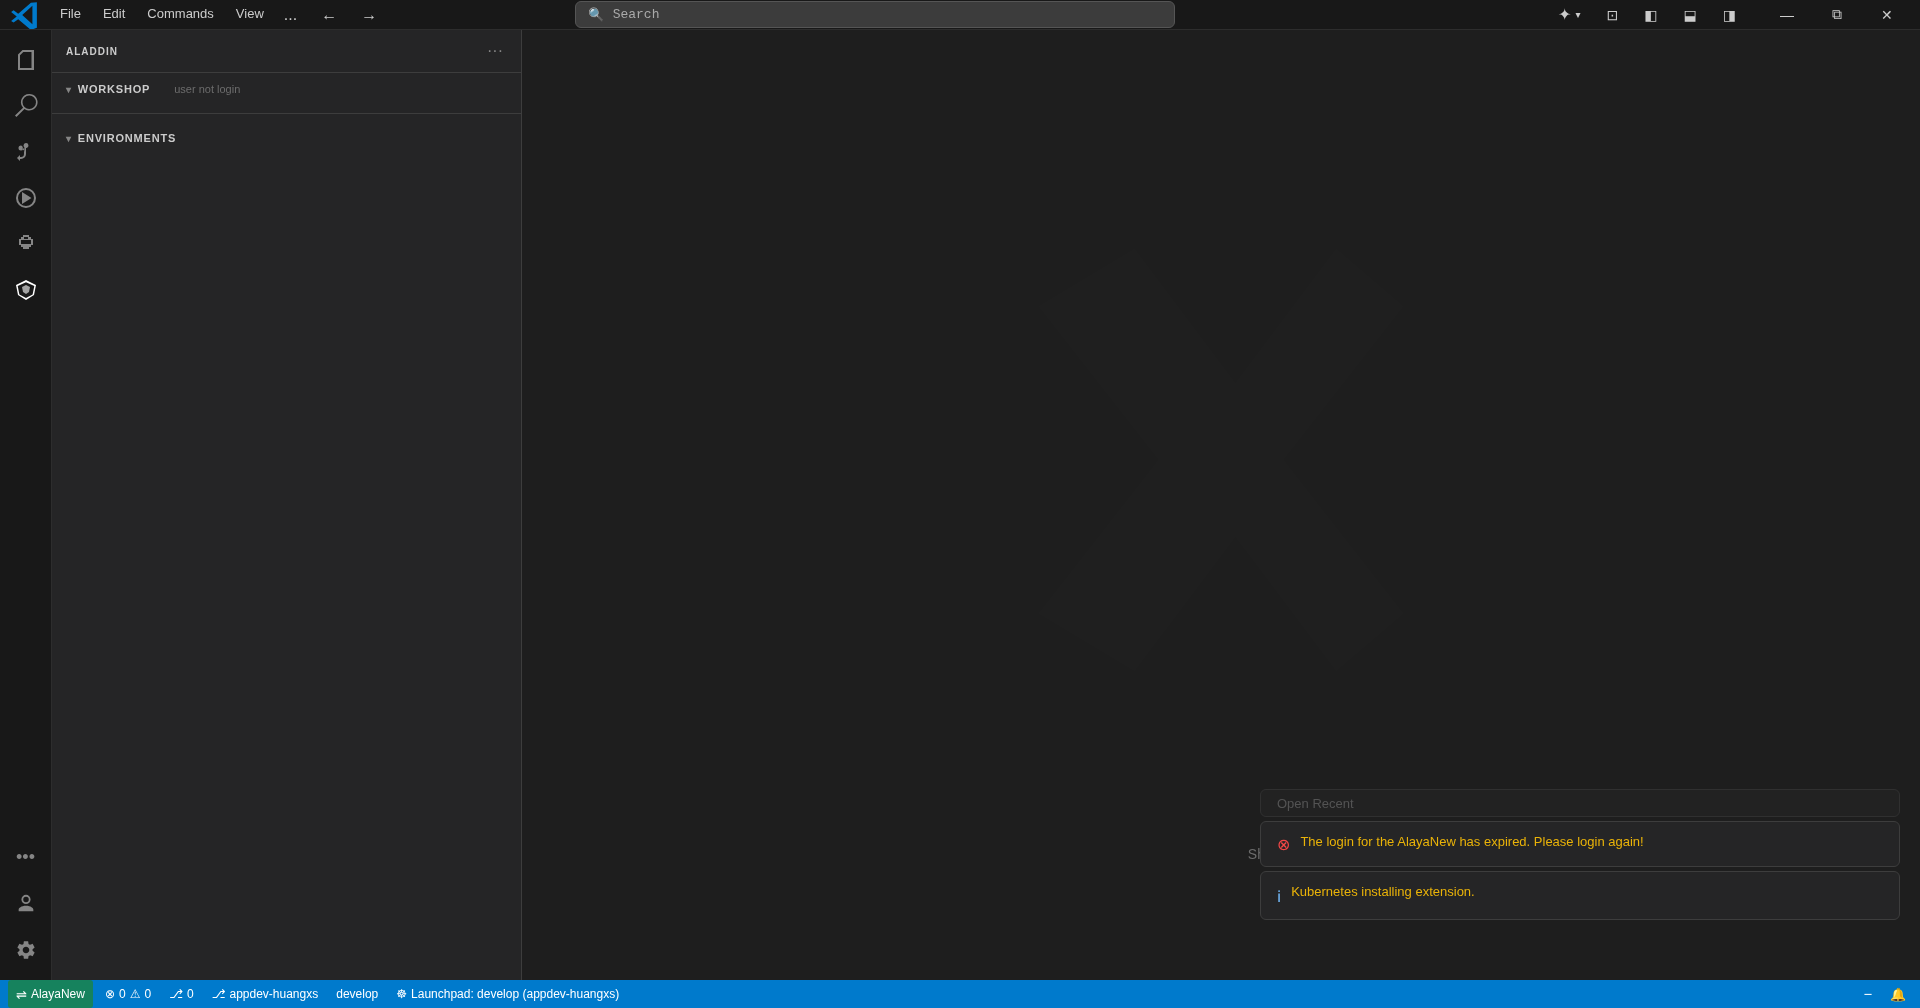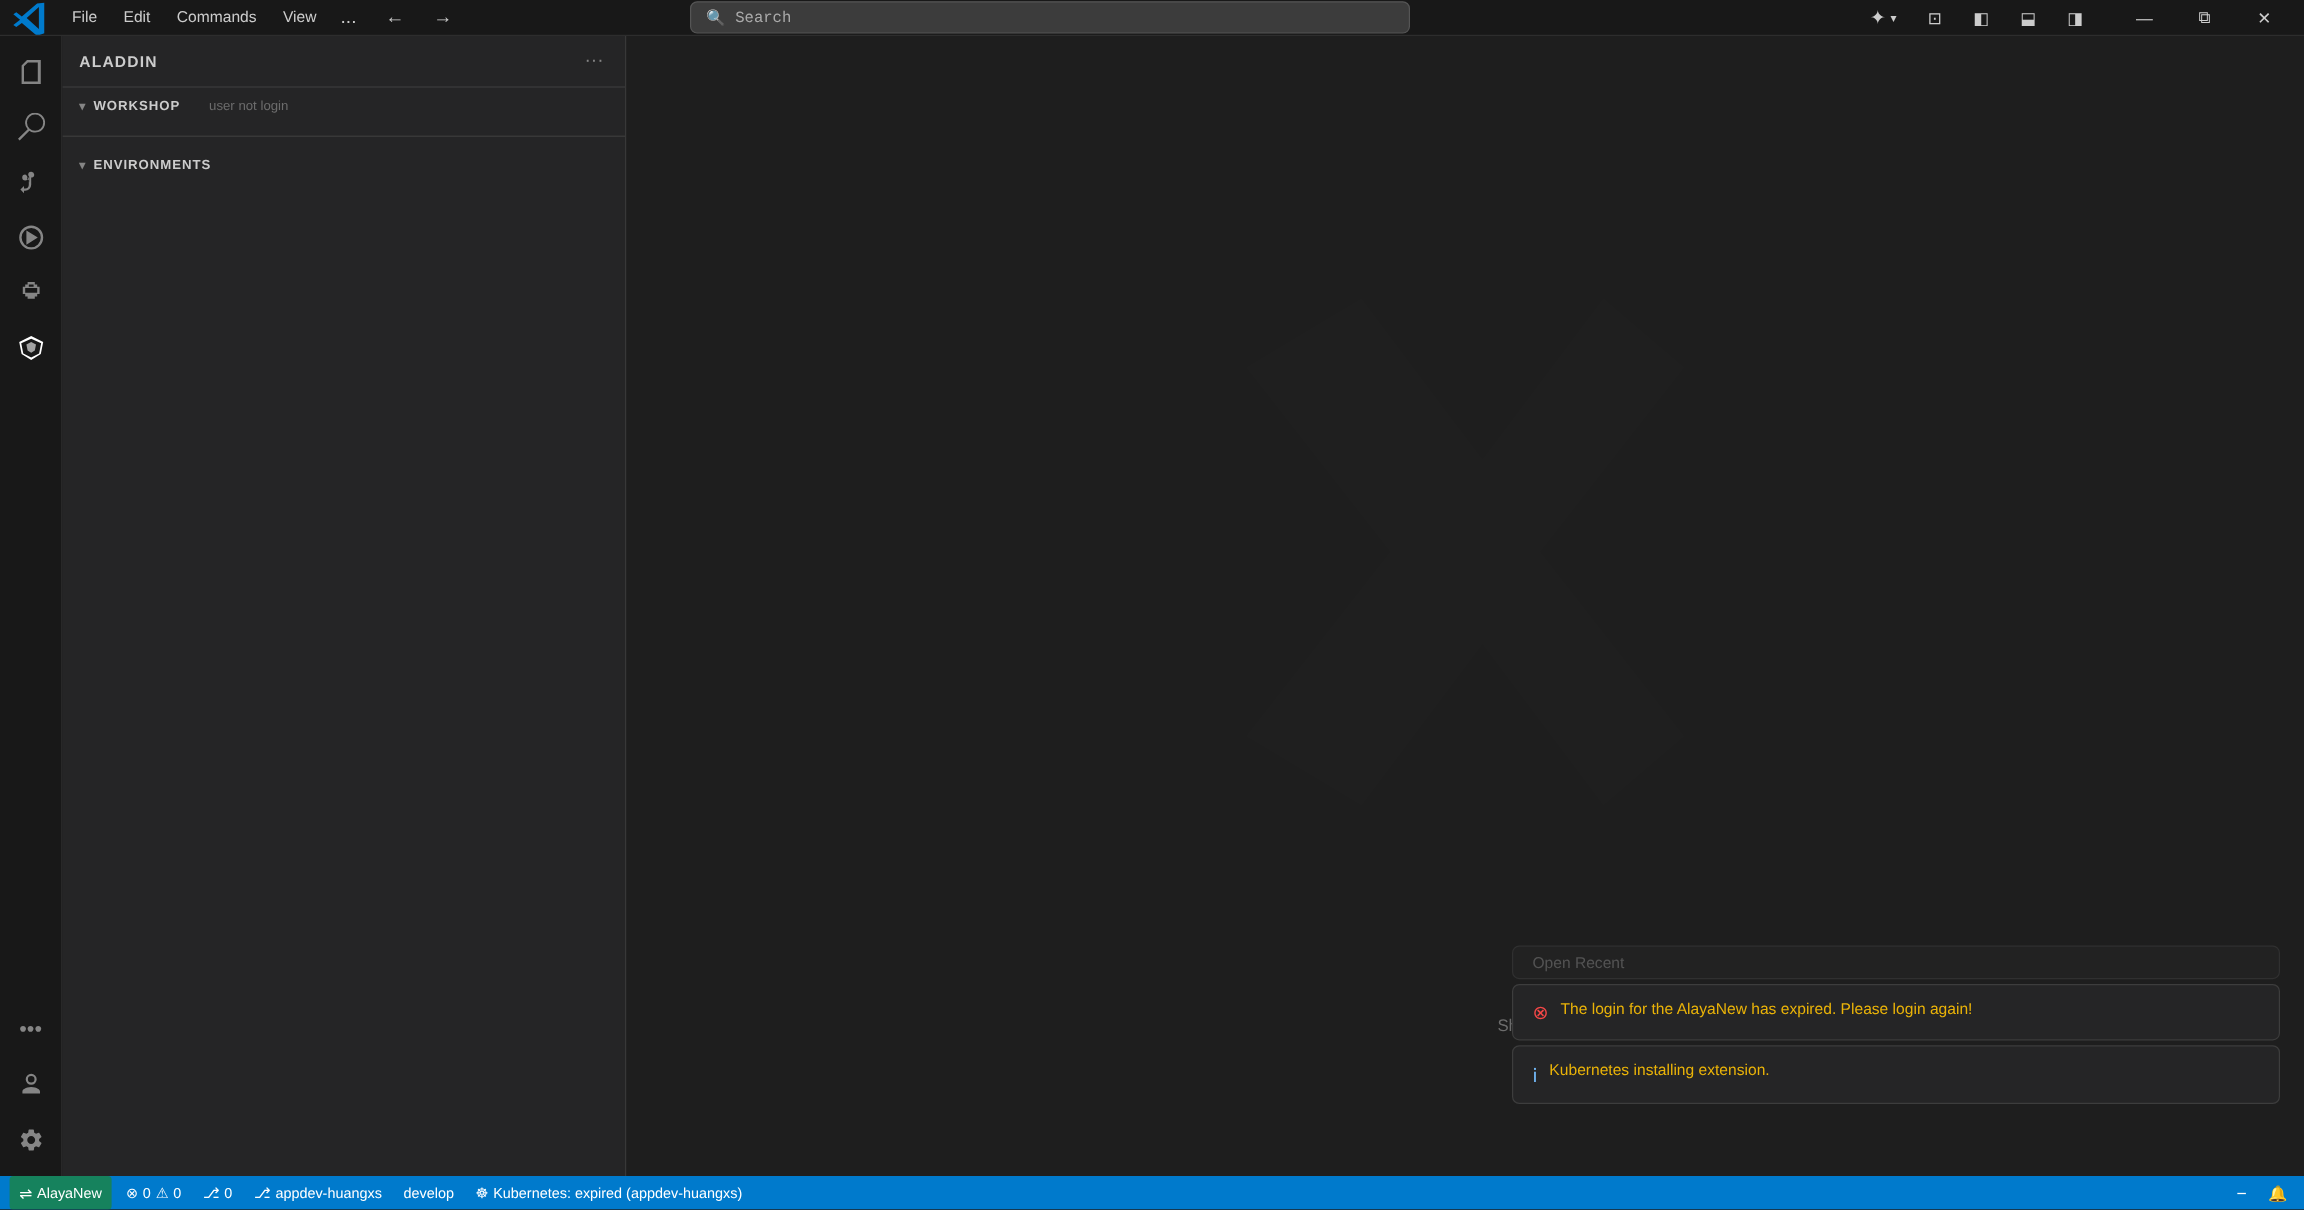--- a/index.html
+++ b/index.html
@@ -169,21 +169,21 @@
       overflow: hidden;
     }
     .sidebar-header {
       padding: 10px 14px;
       display: flex;
       align-items: center;
       justify-content: space-between;
       border-bottom: 1px solid #3d3d3d;
     }
     .sidebar-title {
-      font-size: 13px;
+      font-size: 10px;
       font-weight: 700;
       text-transform: uppercase;
       letter-spacing: 1px;
       color: #cccccc;
     }
     .sidebar-dots {
       cursor: pointer;
       color: #858585;
       font-size: 16px;
       padding: 2px 4px;
@@ -547,21 +547,21 @@
     <span>⎇</span>
     <span>appdev-huangxs</span>
   </div>
 
   <div class="status-item">
     <span>develop</span>
   </div>
 
   <div class="status-item">
     <span>☸</span>
-    <span>Kubernetes: expired (appdev-huangxs)</span>
+    <span>Launchpad: develop (appdev-huangxs)</span>
   </div>
 
   <div class="status-spacer"></div>
 
   <div class="status-right">
     <div class="status-icon-btn">
       <span>－</span>
     </div>
     <div class="status-icon-btn">
       <span style="font-size:13px;">🔔</span>

